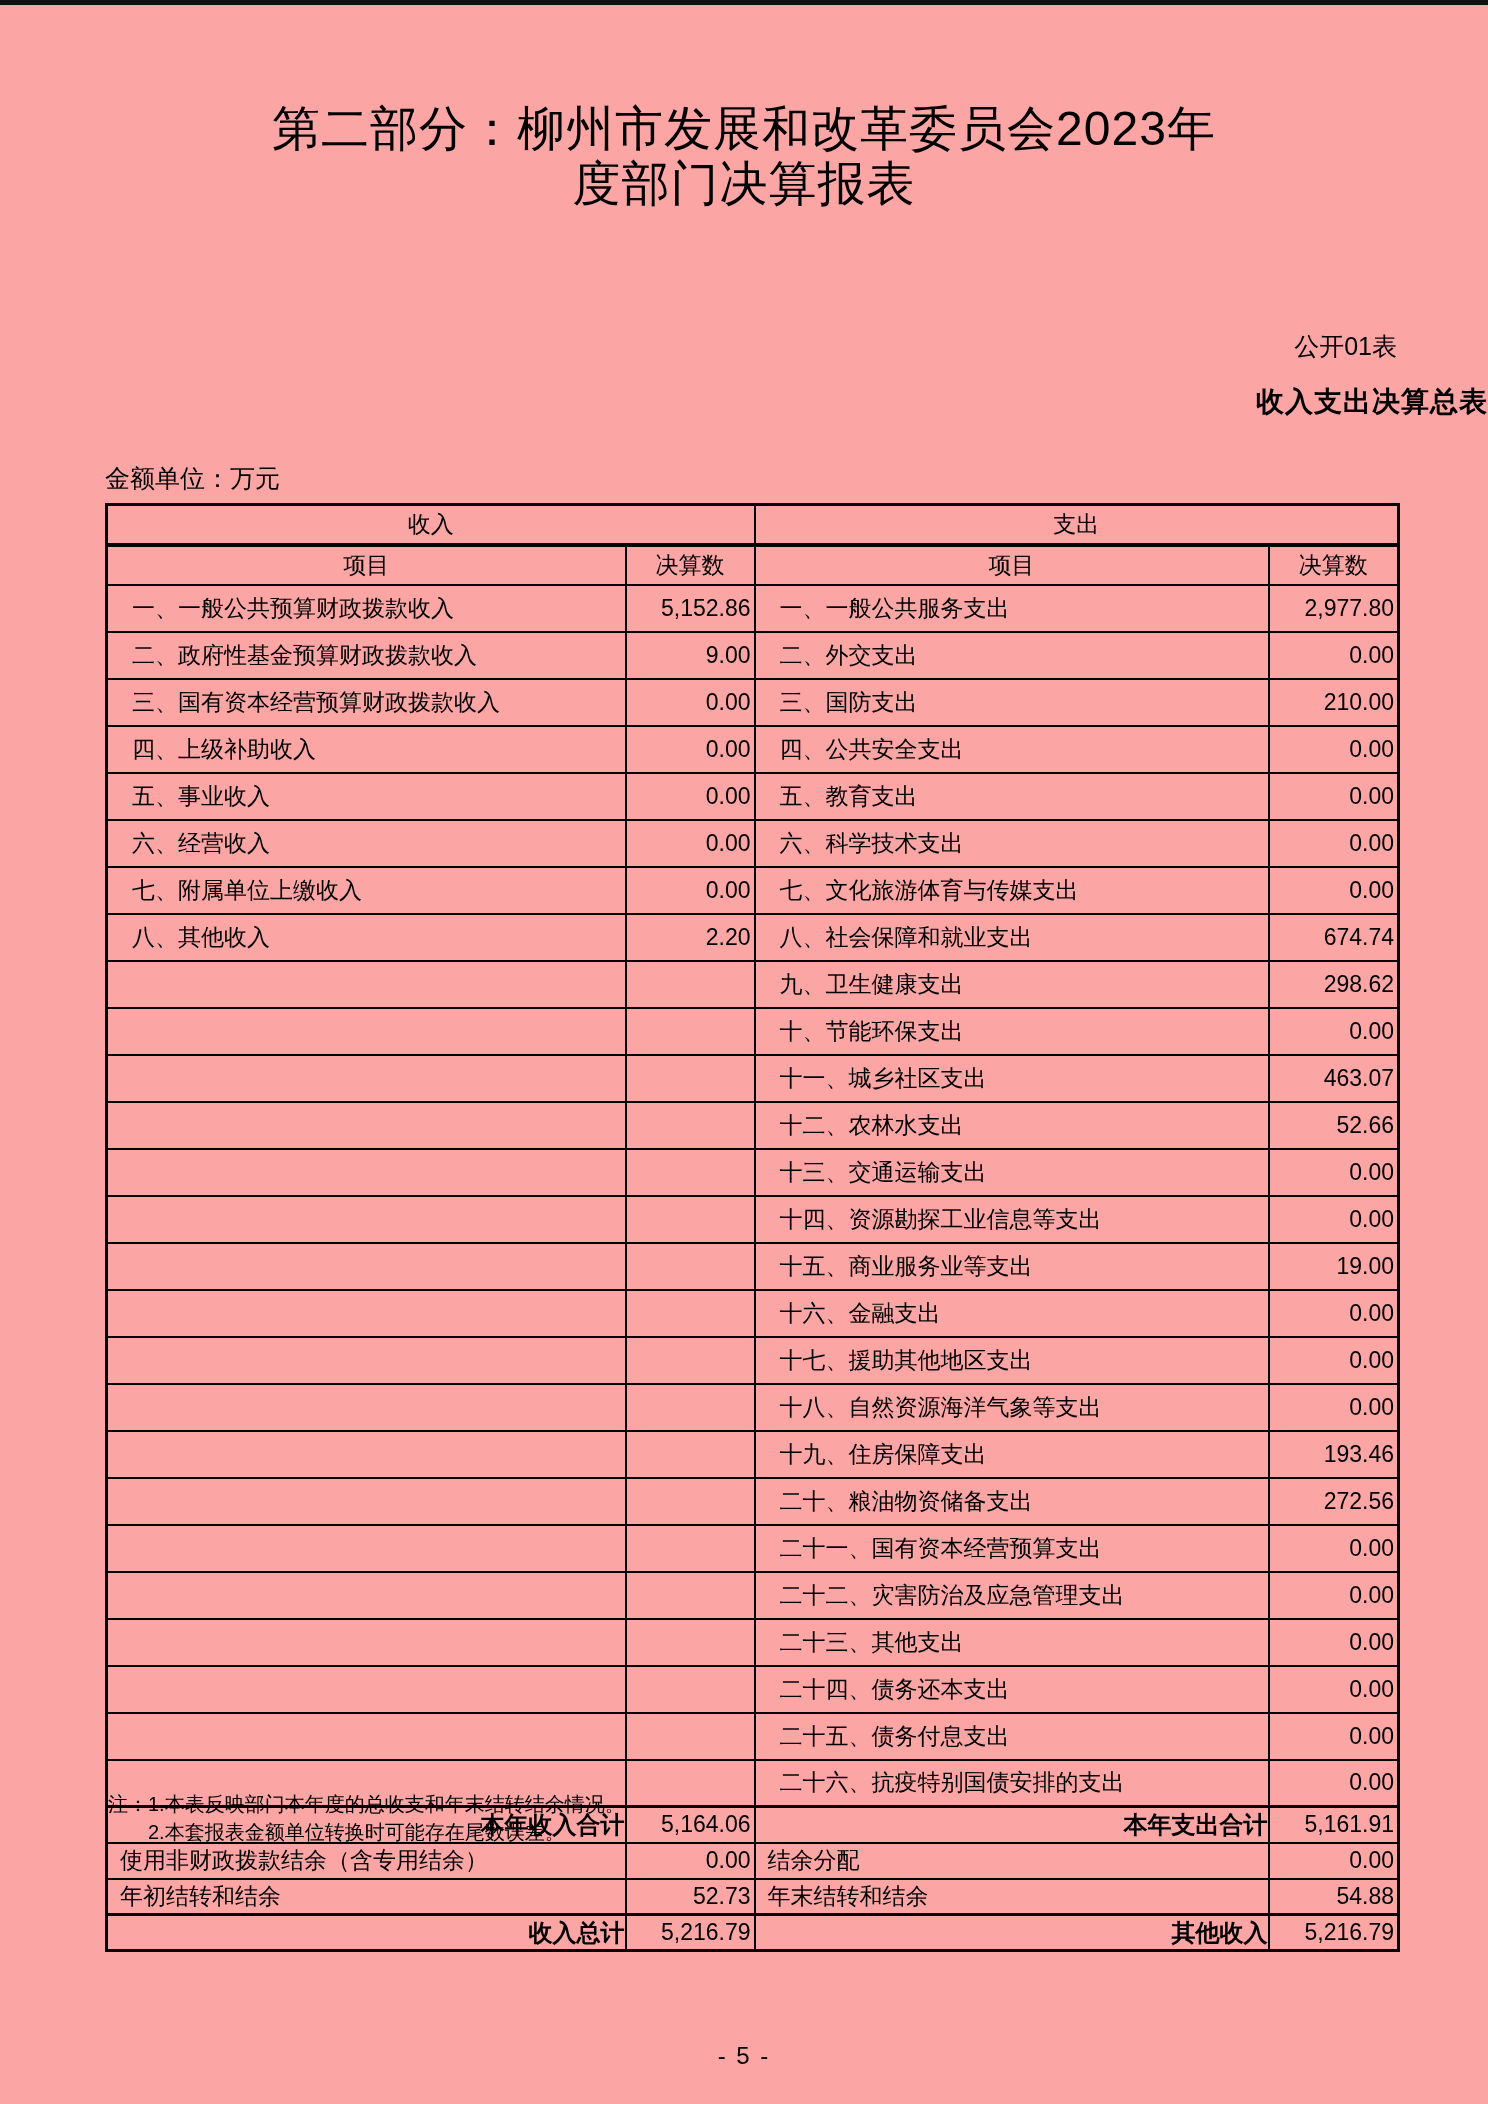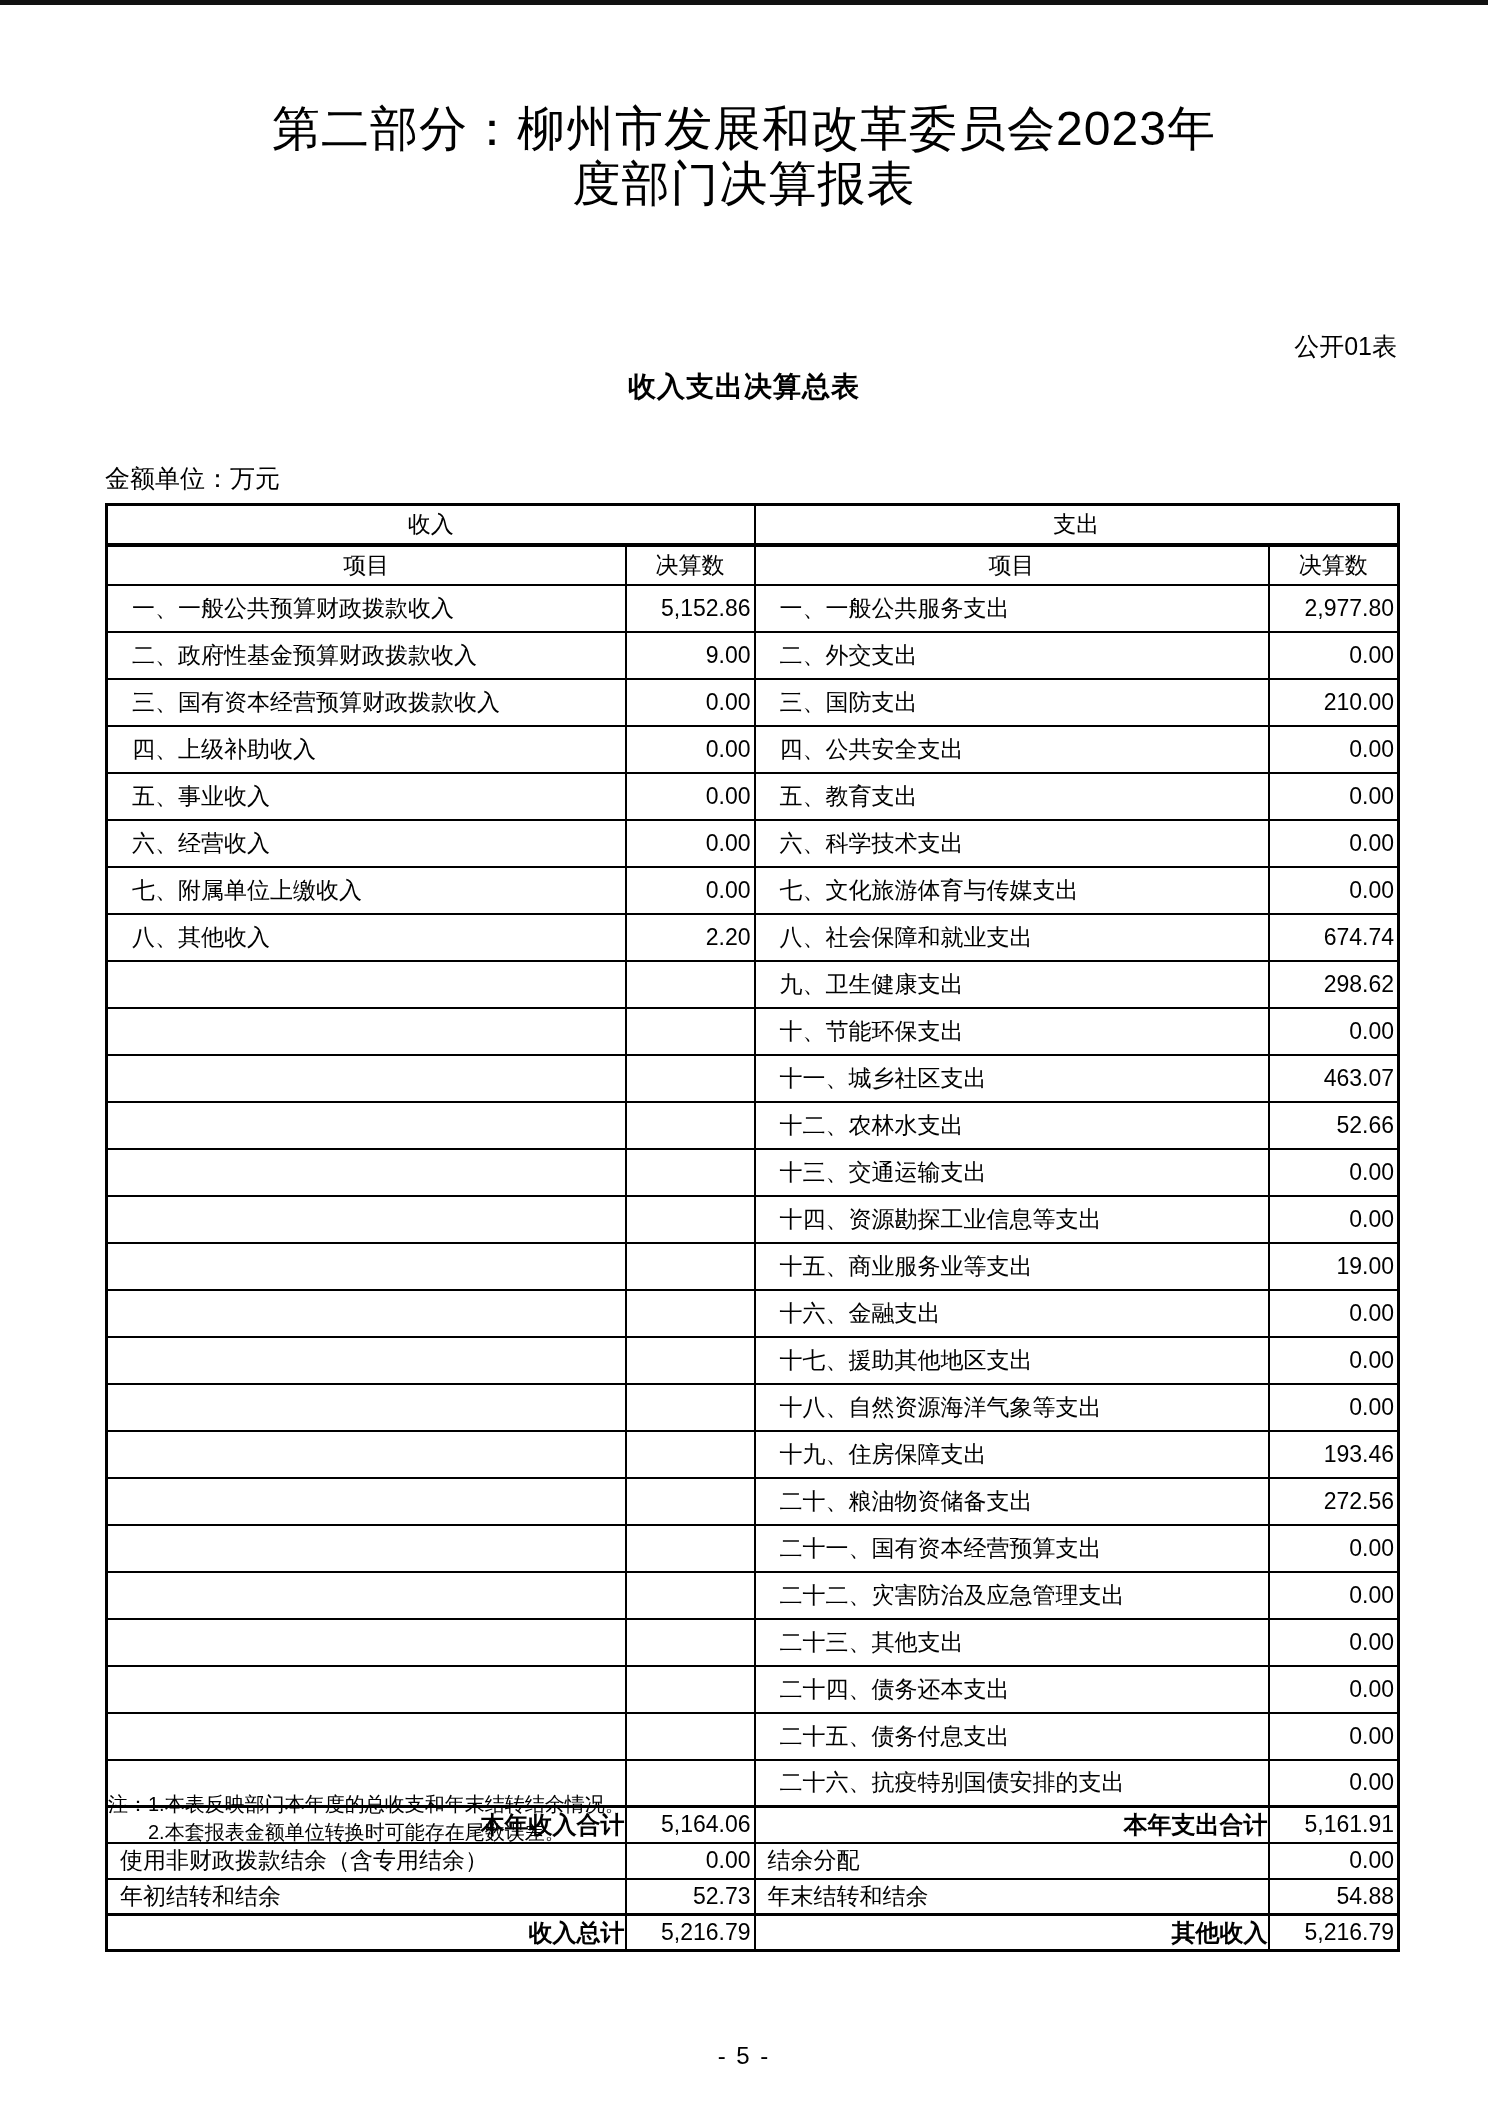--- a/index.html
+++ b/index.html
@@ -1,41 +1,41 @@
 <!DOCTYPE html>
 <html><head>
 <meta charset="utf-8">
 <style>
   html,body { margin:0; padding:0; background:#e8e8e8; }
   .page {
     position:relative;
     width:1488px; height:2104px;
     margin:0 auto;
-    background:#ffffff;
+    background:#fca5a5;
     color:#000000;
     font-family:"Liberation Sans","DejaVu Sans",sans-serif;
     overflow:hidden;
   }
   .top-bar { position:absolute; top:0; left:0; width:100%; height:5px; background:#111111; }
 
   .doc-title {
     position:absolute; top:102px; left:0; right:0;
     margin:0; text-align:center;
     font-size:48px; line-height:1.14; font-weight:normal;
     letter-spacing:1px;
   }
   .doc-title .line { display:block; }
 
   .table-code {
     position:absolute; top:330px; right:91px;
     font-size:25px;
   }
   .table-title {
-    position:absolute; top:368px; left:0; right:0;
-    text-align:center; font-size:28px; font-weight:bold;
+    position:absolute; top:383px; left:0; right:0;
+    text-align:right; font-size:28px; font-weight:bold;
     letter-spacing:1px;
   }
   .meta-row {
     position:absolute; top:462px; left:105px; width:1292px;
     display:flex; justify-content:space-between; align-items:flex-end;
     font-size:25px;
   }
 
   table.budget-table {
     position:absolute; top:503px; left:105px;

